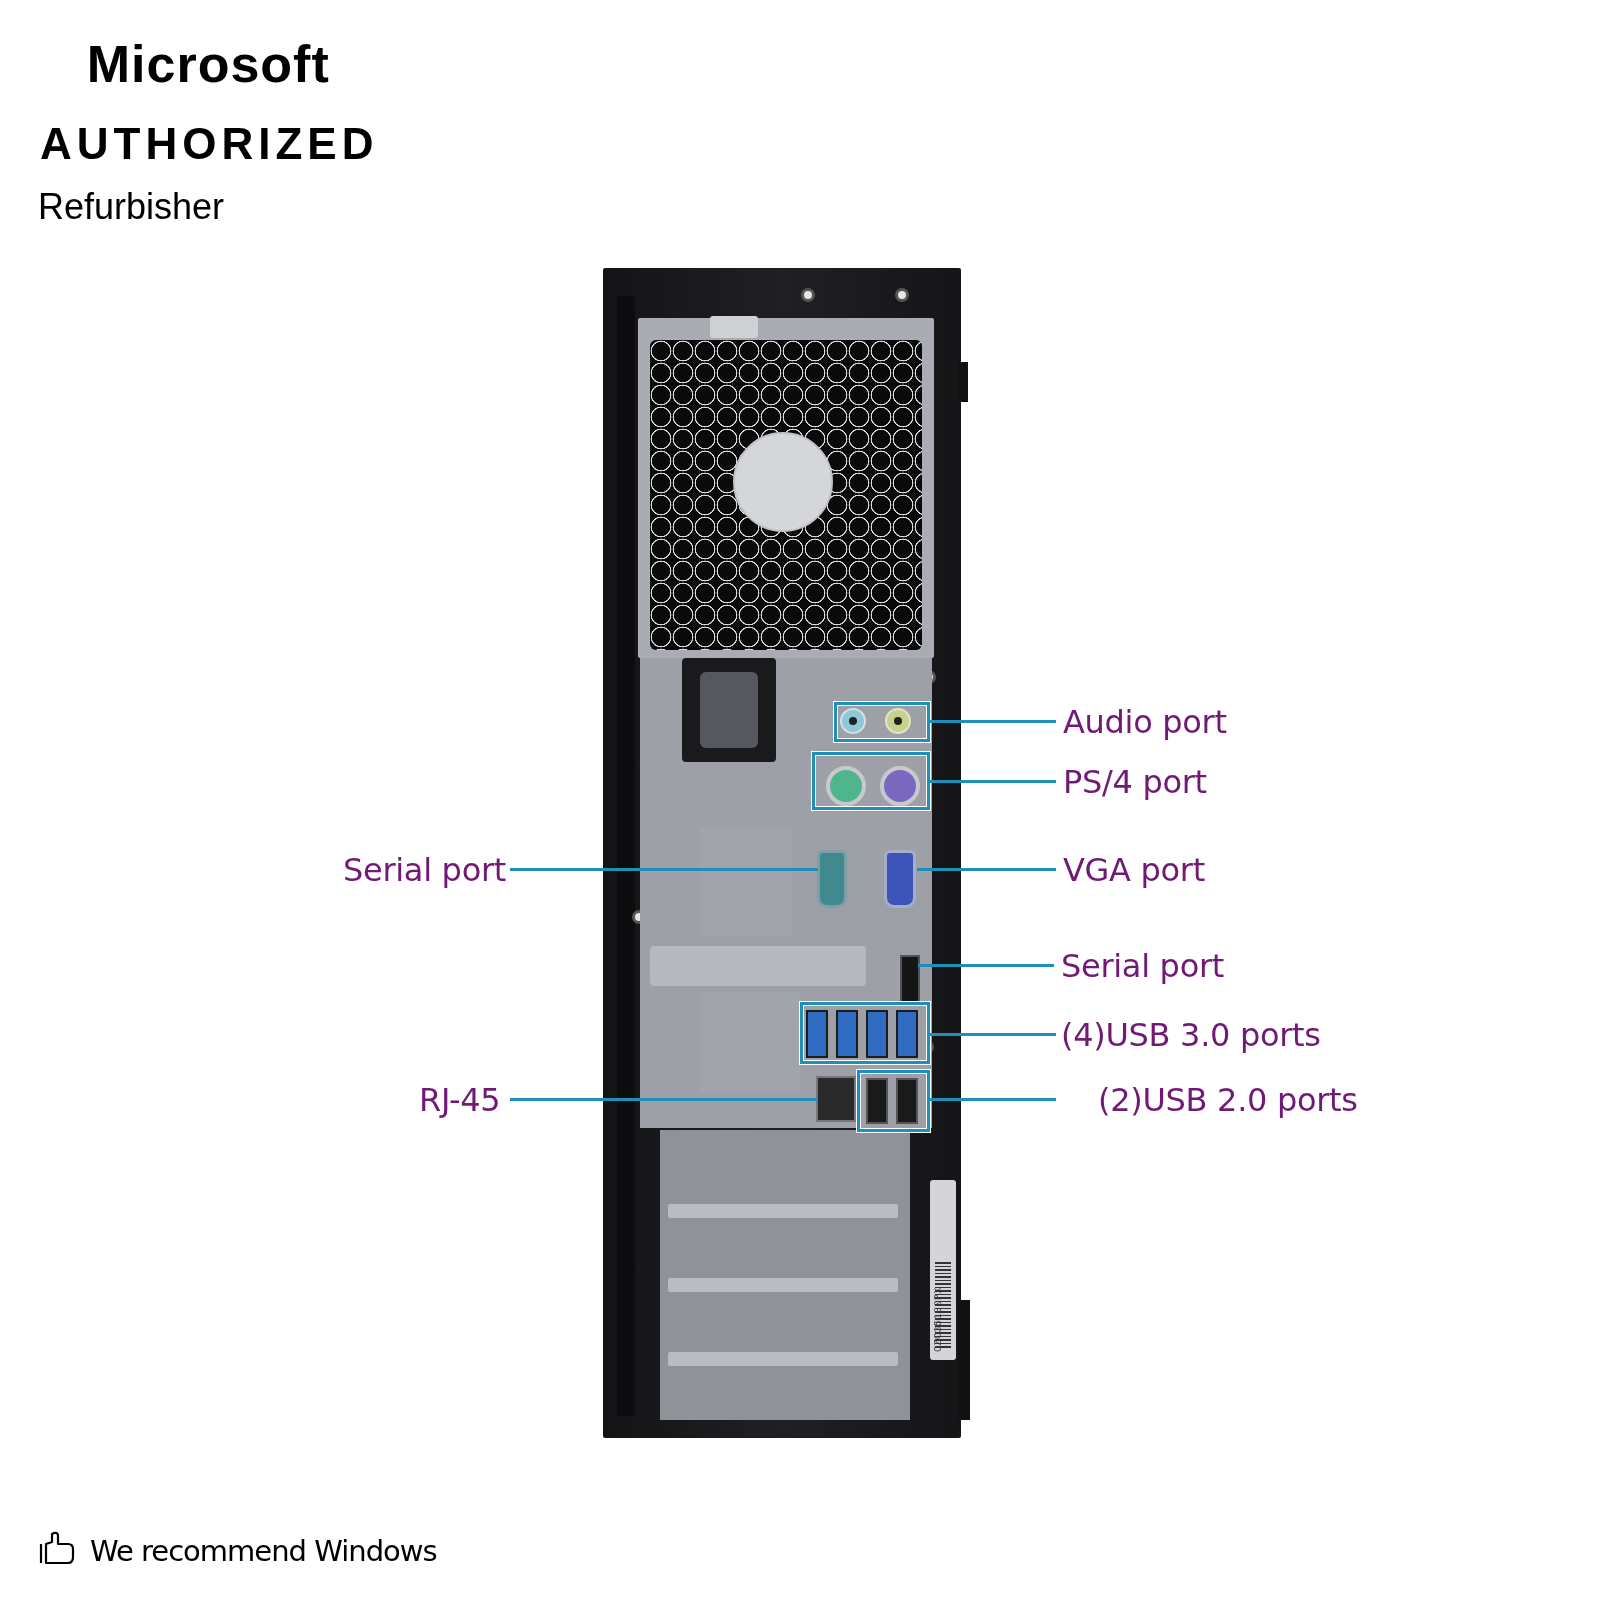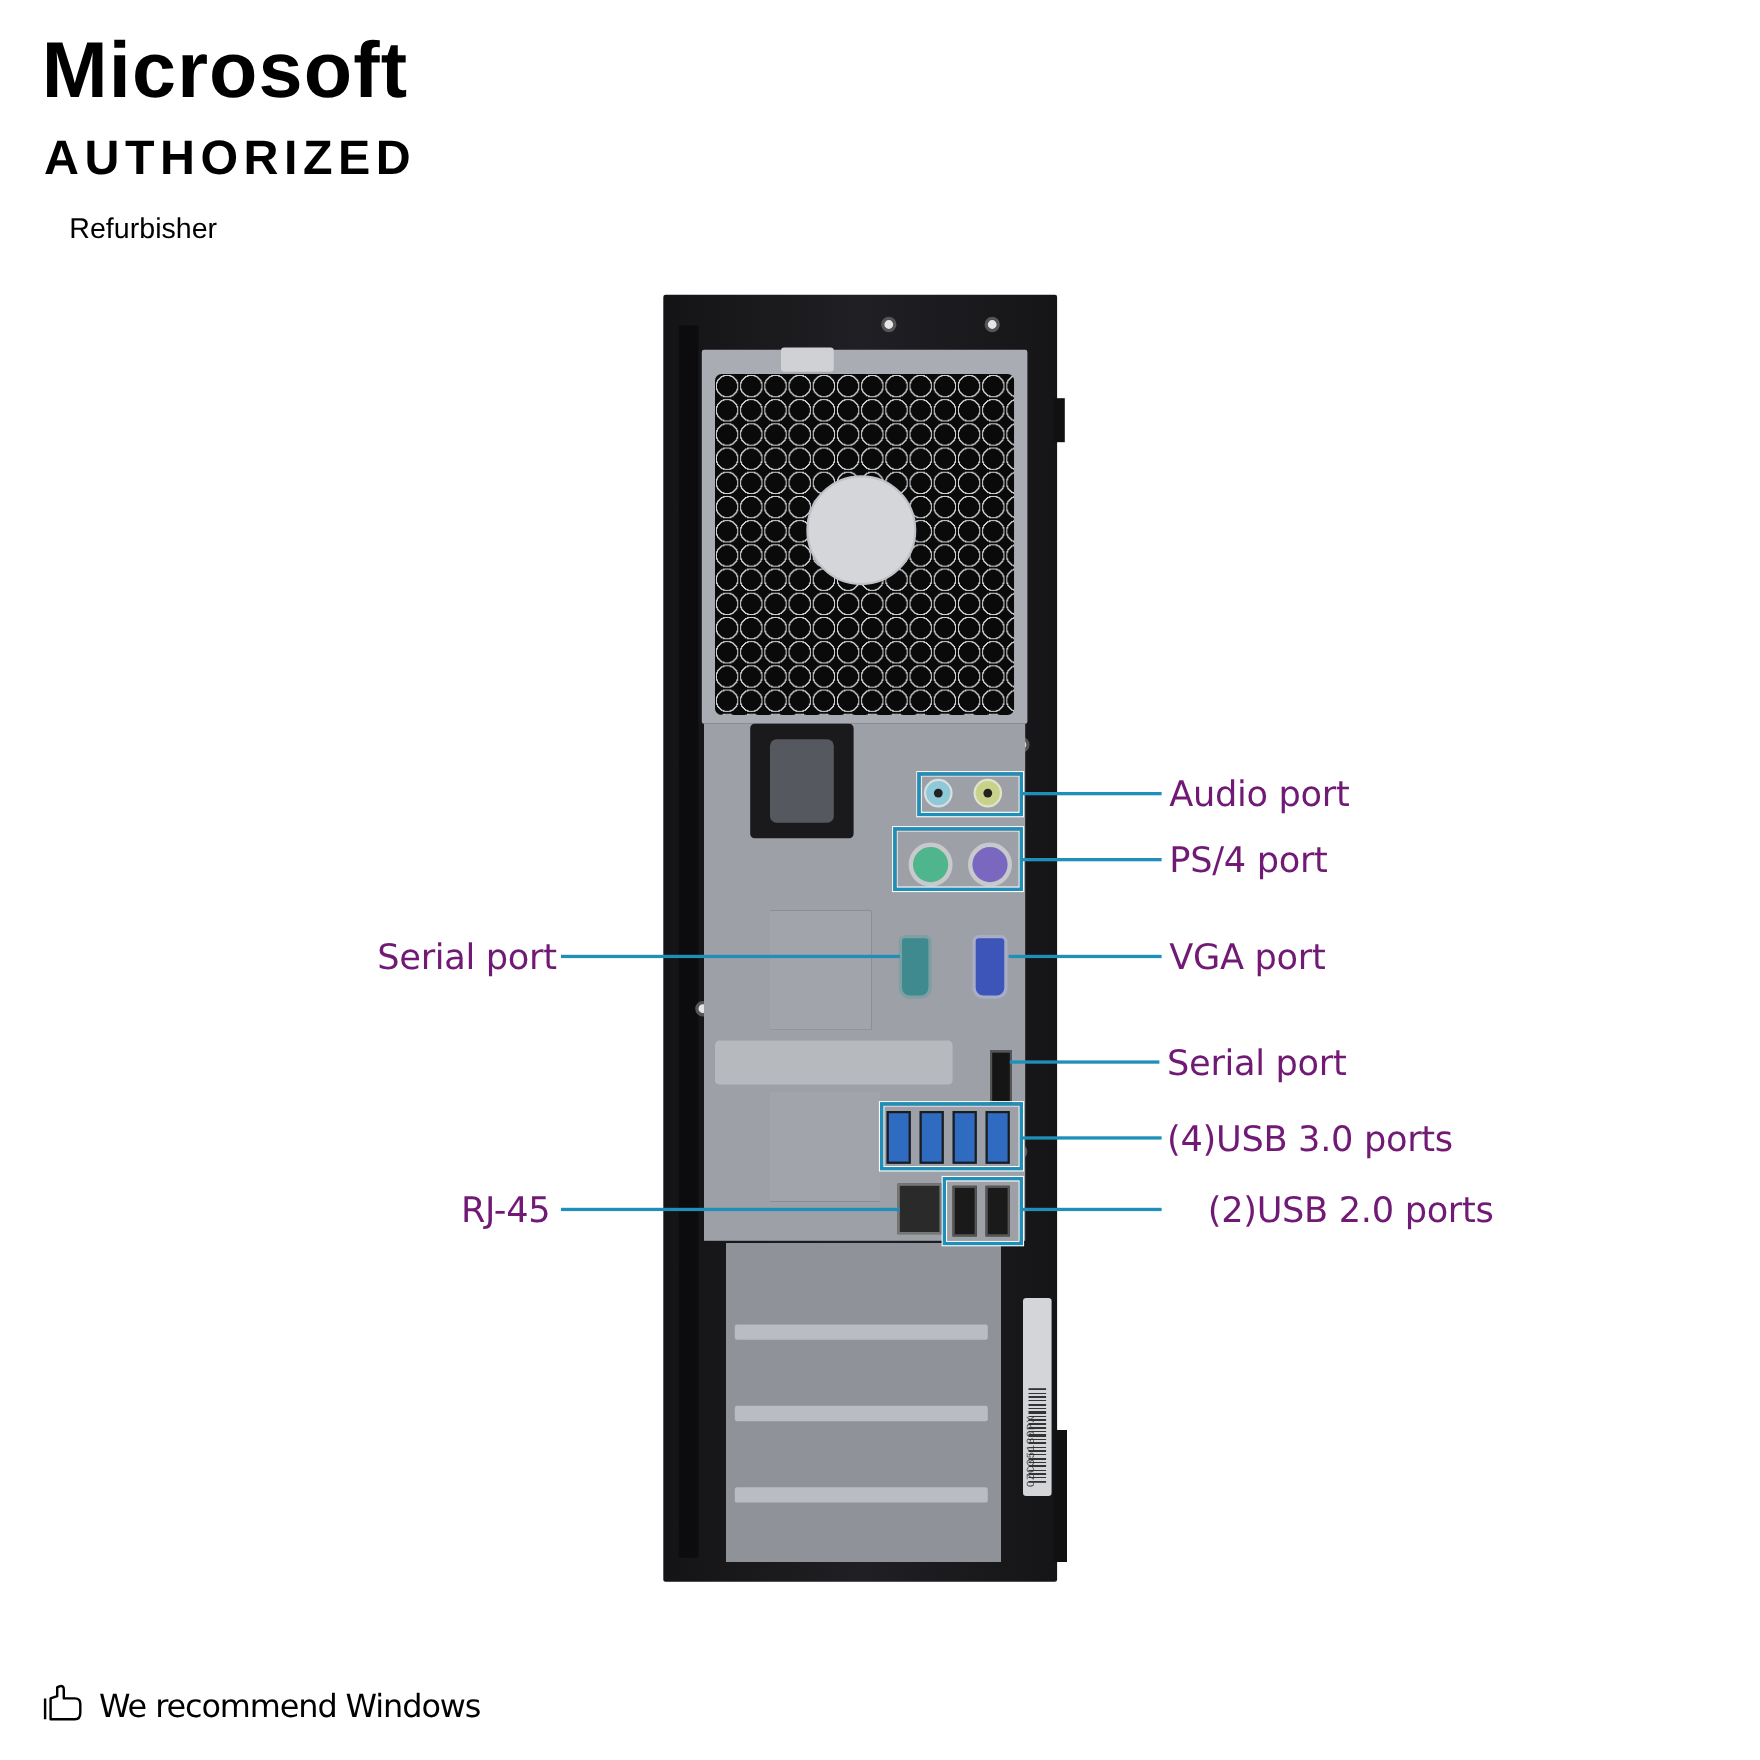--- a/index.html
+++ b/index.html
@@ -1,23 +1,23 @@
 <!DOCTYPE html>
 <html><head>
   <meta charset="utf-8">
   <style>
     * { box-sizing: border-box; margin: 0; padding: 0; }
     html, body { width: 1600px; height: 1600px; background: #ffffff; overflow: hidden; }
     body { position: relative; font-family: "DejaVu Sans", sans-serif; color: #000; }
 
     
     .logo { position: absolute; left: 38px; top: 26px; }
-    .logo-brand { font-family: "Liberation Sans", sans-serif; font-weight: 700; font-size: 72px; line-height: 76px; letter-spacing: 1px; }
+    .logo-brand { font-family: "Liberation Sans", sans-serif; font-weight: 700; font-size: 52px; line-height: 76px; letter-spacing: 1px; text-align: center; }
     .logo-auth { font-family: "Liberation Sans", sans-serif; font-weight: 700; font-size: 44px; line-height: 44px; letter-spacing: 5px; margin-top: 20px; margin-left: 2px; }
-    .logo-sub { font-family: "Liberation Sans", sans-serif; font-size: 26px; line-height: 34px; margin-top: 24px; margin-left: 25px; }
+    .logo-sub { font-family: "Liberation Sans", sans-serif; font-size: 36px; line-height: 34px; margin-top: 24px; }
 
     
     .footer { position: absolute; left: 38px; top: 1530px; display: flex; align-items: center; gap: 14px; }
     .footer-text { font-family: "DejaVu Sans", sans-serif; font-size: 29px; letter-spacing: -1px; }
 
     
     .chassis { position: absolute; left: 603px; top: 268px; width: 358px; height: 1170px;
       background: linear-gradient(90deg, #141416 0%, #202024 50%, #151518 100%);
       border-radius: 2px; }
     .chassis .side-rail { position: absolute; left: 14px; top: 28px; width: 18px; height: 1120px; background: #0c0c0e; }

